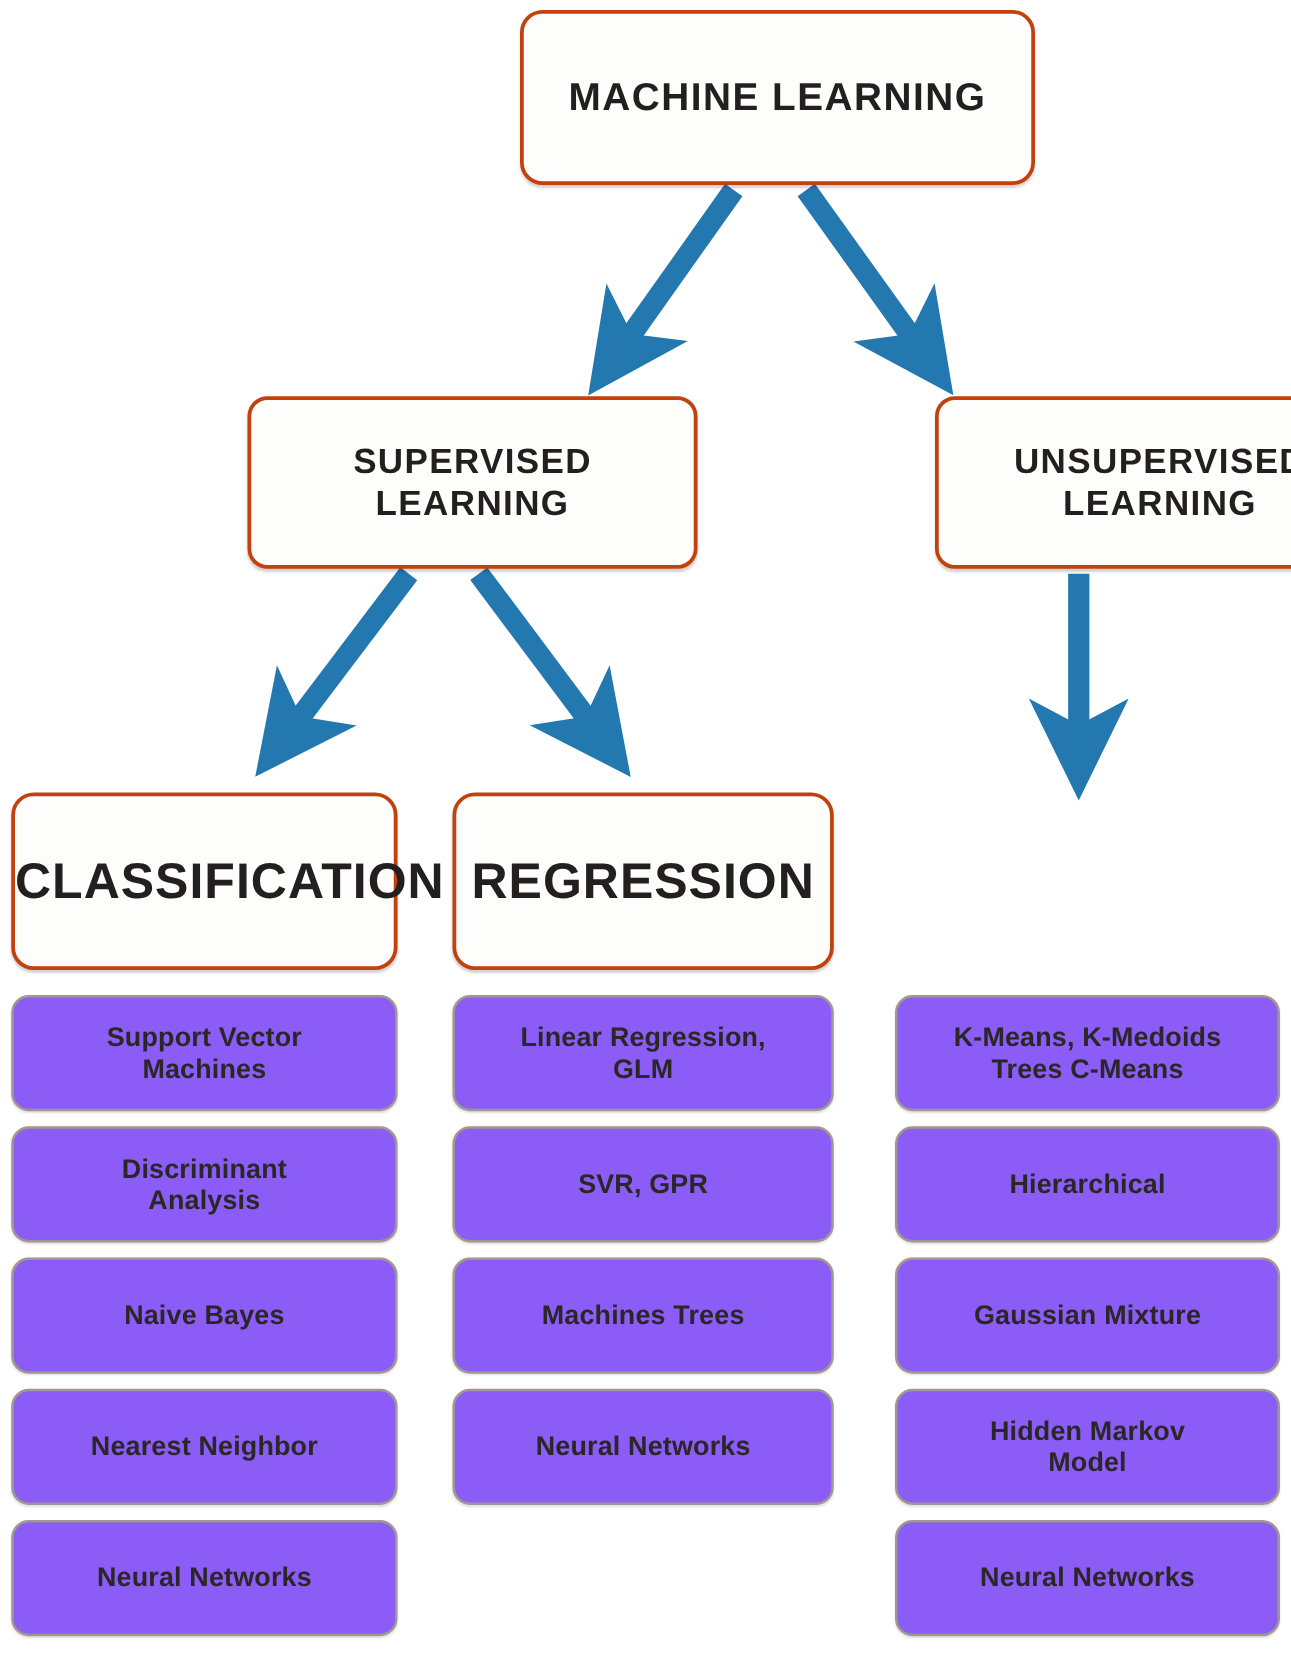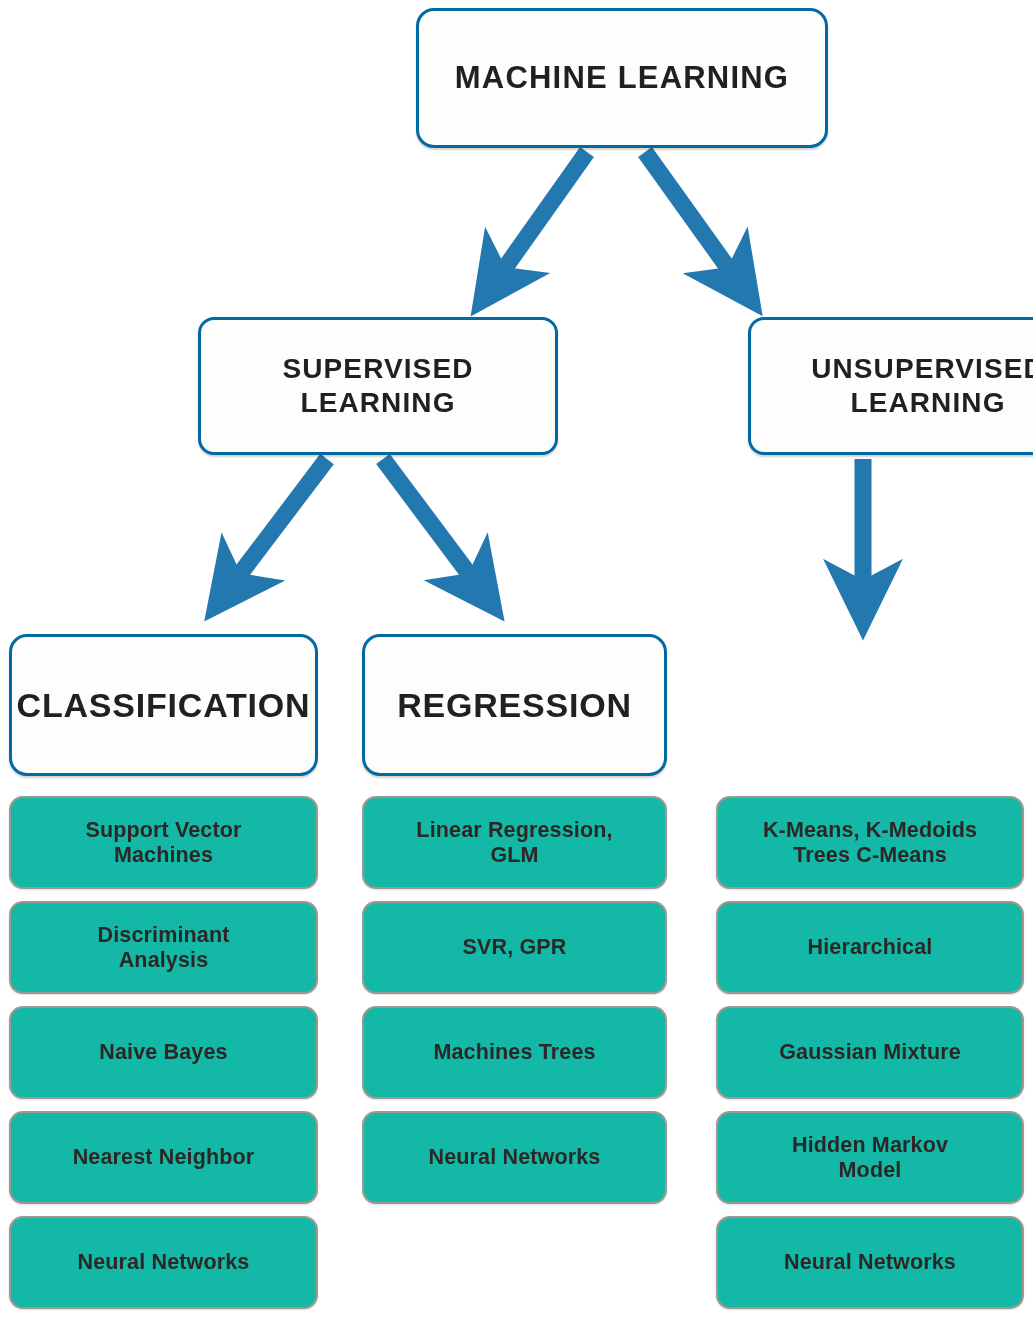--- a/index.html
+++ b/index.html
@@ -30,21 +30,21 @@
     width: 1033px;
     height: 1333px;
     pointer-events: none;
   }
 
   
   .node {
     position: absolute;
     box-sizing: border-box;
     background: #fdfdfc;
-    border: 3px solid #0369a1;
+    border: 3px solid #c2410c;
     border-radius: 16px;
     display: flex;
     align-items: center;
     justify-content: center;
     text-align: center;
     color: #231f20;
     box-shadow: 0 2px 2px rgba(0,0,0,0.18);
   }
   .node .label {
     display: block;
@@ -85,41 +85,41 @@
   
   .node-l3 {
     top: 634px;
     height: 142px;
     border-radius: 18px;
   }
   #node-classification { left: 9px;   width: 309px; }
   #node-regression     { left: 362px; width: 305px; }
   #node-clustering     { left: 716px; width: 308px; }
   .node-l3 .label {
-    font-size: 34px;
+    font-size: 40px;
     font-weight: 700;
     letter-spacing: 0.8px;
   }
 
   
   .item-column {
     position: absolute;
     top: 796px;
     display: flex;
     flex-direction: column;
     gap: 12px;
   }
   #col-classification { left: 9px;   width: 309px; }
   #col-regression     { left: 362px; width: 305px; }
   #col-clustering     { left: 716px; width: 308px; }
 
   .item {
     box-sizing: border-box;
     height: 93px;
-    background: #14b8a6;
+    background: #8b5cf6;
     border: 2px solid #a09890;
     border-radius: 14px;
     display: flex;
     align-items: center;
     justify-content: center;
     text-align: center;
     box-shadow: 0 1px 2px rgba(0,0,0,0.13);
   }
   .item .label {
     display: block;

